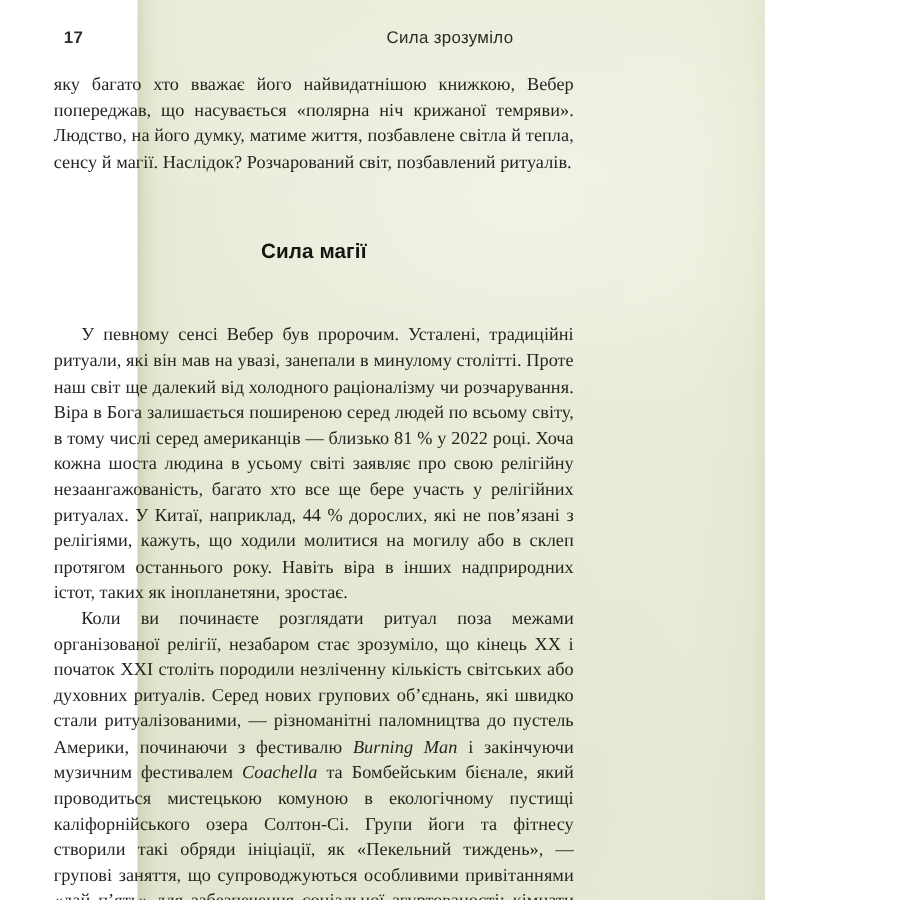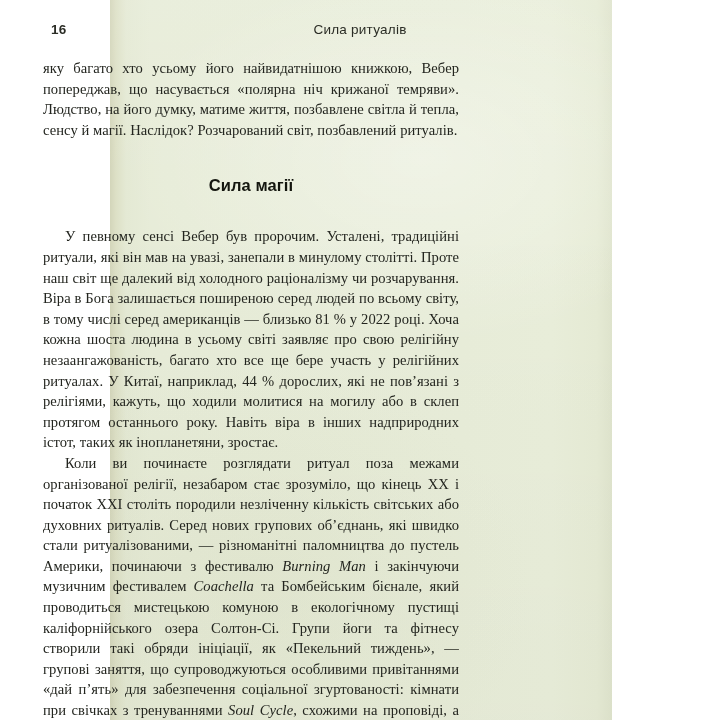--- a/index.html
+++ b/index.html
@@ -109,21 +109,21 @@
 
   .para.indent {
     text-indent: 22px;
   }
 
   .para em {
   }
 
   
   .section-heading {
-    margin: 0;
+    margin: 16px;
     padding: 0;
     text-align: center;
     font-family: "Liberation Sans", sans-serif;
     font-size: 16.5px;
     font-weight: 700;
     color: #14160f;
     letter-spacing: 0.1px;
   }
 
   .gap-before-heading { height: 36px; }
@@ -137,27 +137,27 @@
 </head>
 <body>
 
 <div id="screenshot">
 
   <div class="page-sheet"></div>
 
   <div class="page-content">
 
     <div class="running-head">
-      <div class="folio">16</div>
-      <div class="running-title">Сила ритуалів</div>
+      <div class="folio">17</div>
+      <div class="running-title">Сила зрозуміло</div>
     </div>
 
     <div class="textblock">
 
-      <p class="para">яку багато хто усьому його найвидатнішою книжкою, Вебер попереджав, що насувається «полярна ніч крижаної темряви». Людство, на його думку, матиме життя, позбавлене світла й тепла, сенсу й магії. Наслідок? Розчарований світ, позбавлений ритуалів.</p>
+      <p class="para">яку багато хто вважає його найвидатнішою книжкою, Вебер попереджав, що насувається «полярна ніч крижаної темряви». Людство, на його думку, матиме життя, позбавлене світла й тепла, сенсу й магії. Наслідок? Розчарований світ, позбавлений ритуалів.</p>
 
       <div class="gap-before-heading"></div>
 
       <h2 class="section-heading">Сила магії</h2>
 
       <div class="gap-after-heading"></div>
 
       <p class="para indent">У певному сенсі Вебер був пророчим. Усталені, традиційні ритуали, які він мав на увазі, занепали в минулому столітті. Проте наш світ ще далекий від холодного раціоналізму чи розчарування. Віра в Бога залишається поширеною серед людей по всьому світу, в тому числі серед американців — близько 81 % у 2022 році. Хоча кожна шоста людина в усьому світі заявляє про свою релігійну незаангажованість, багато хто все ще бере участь у релігійних ритуалах. У Китаї, наприклад, 44 % дорослих, які не пов’язані з релігіями, кажуть, що ходили молитися на могилу або в склеп протягом останнього року. Навіть віра в інших надприродних істот, таких як інопланетяни, зростає.</p>
 
       <p class="para indent"><span>Коли ви починаєте розглядати ритуал поза межами організованої релігії, незабаром стає зрозуміло, що кінець XX і початок XXI століть породили незліченну кількість світських або духовних ритуалів. Серед нових групових об’єднань, які швидко стали ритуалізованими, — різноманітні паломництва до пустель Америки, починаючи з фестивалю </span><em>Burning Man</em><span> і закінчуючи музичним фестивалем </span><em>Coachella</em><span> та Бомбейським бієнале, який проводиться мистецькою комуною в екологічному пустищі каліфорнійського озера Солтон-Сі. Групи йоги та фітнесу створили такі обряди ініціації, як «Пекельний тиждень», — групові заняття, що супроводжуються особливими привітаннями «дай п’ять» для забезпечення соціальної згуртованості: кімнати при свічках з тренуваннями </span><em>Soul Cycle</em><span>, схожими на проповіді, а також «душевними</span></p>

